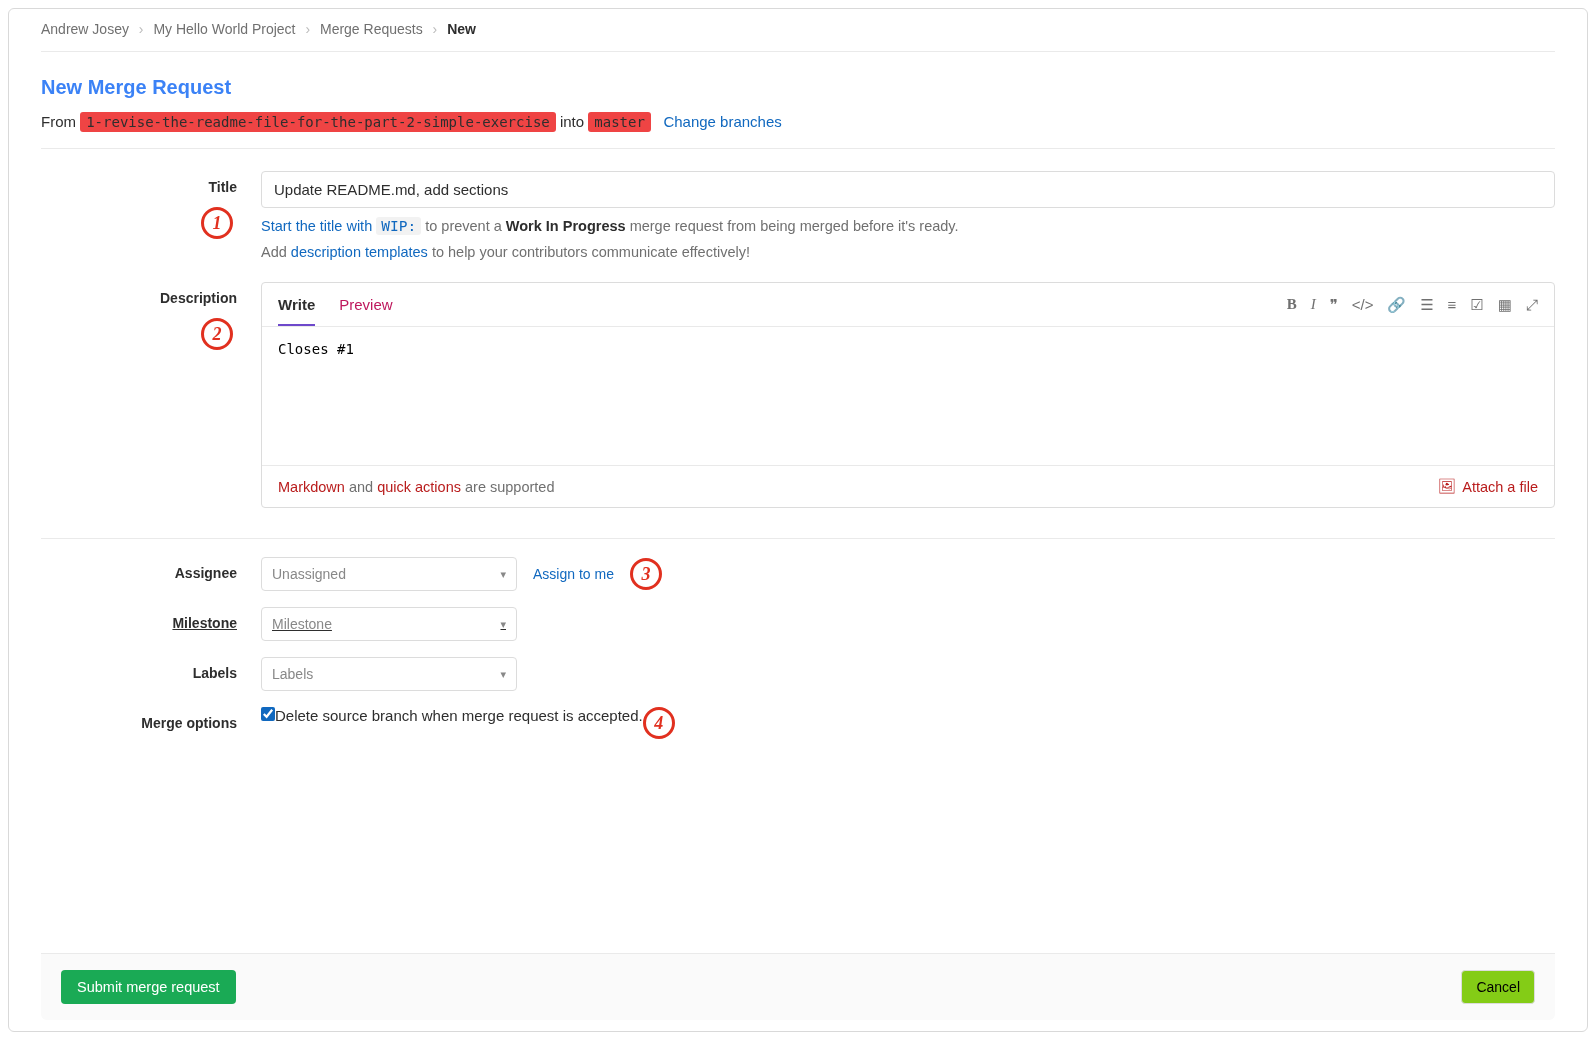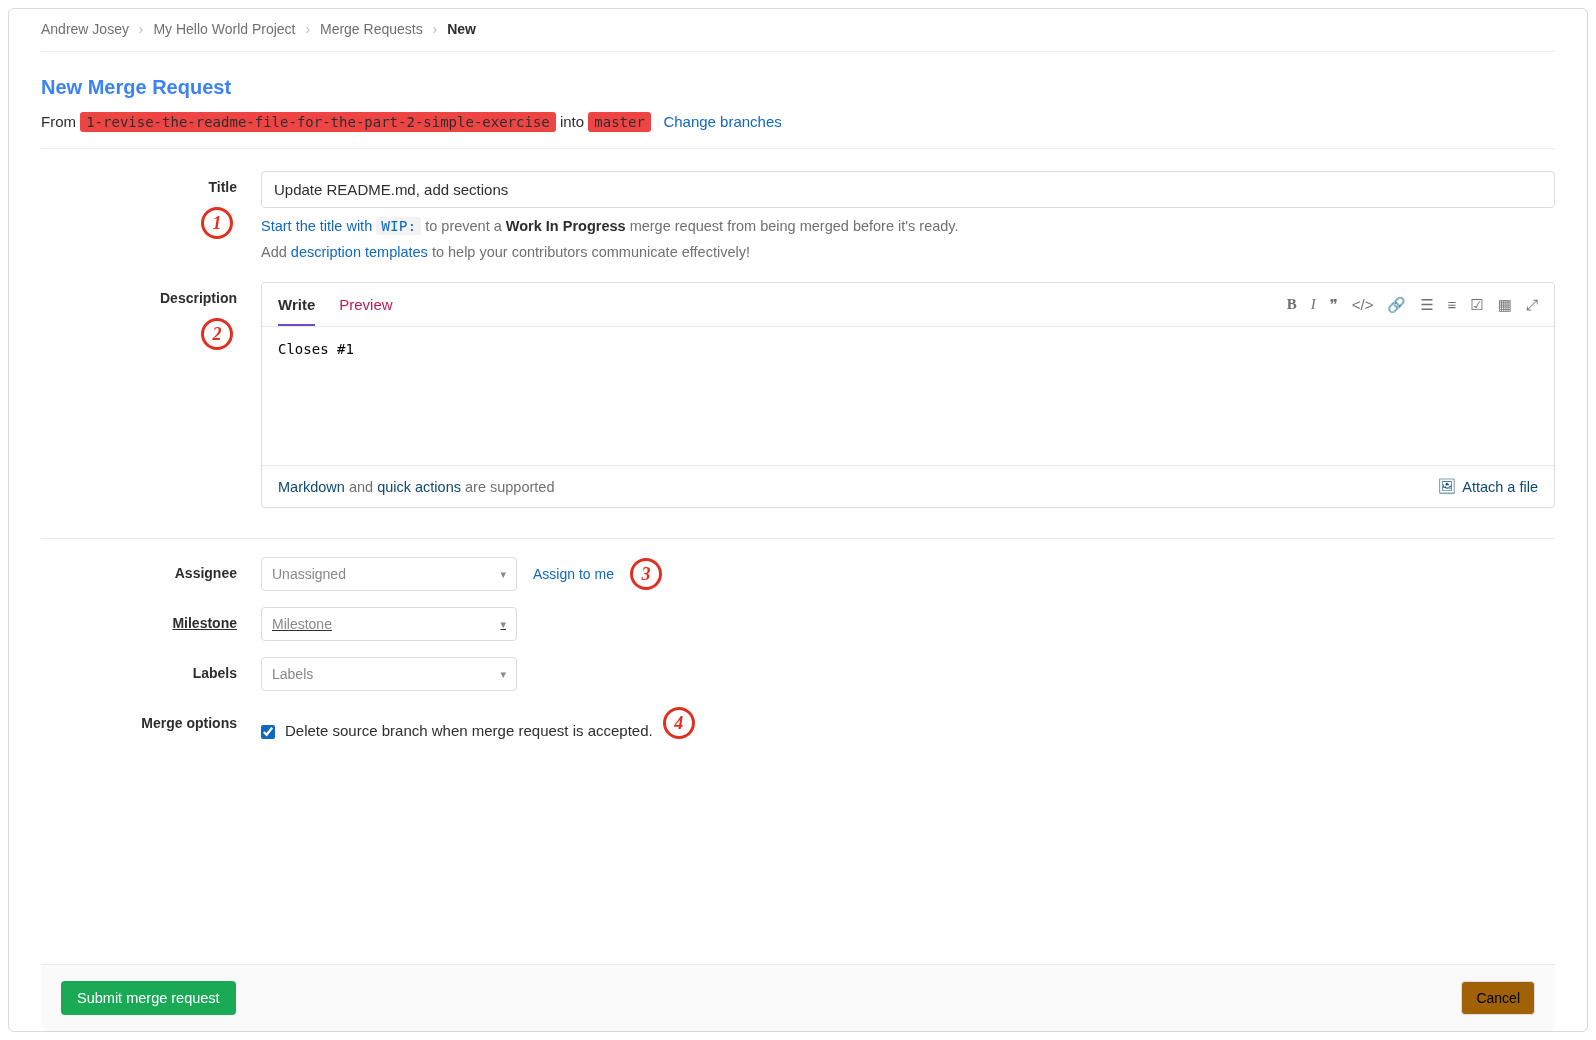--- a/index.html
+++ b/index.html
@@ -128,21 +128,21 @@
     outline: none;
   }
   .editor-footer {
     display: flex;
     align-items: center;
     padding: 12px 16px;
     border-top: 1px solid #e9e9e9;
     color: #707070;
     font-size: 14.5px;
   }
-  .editor-footer a { color: #0c4a6e; text-decoration: none; }
+  .editor-footer a { color: #b91c1c; text-decoration: none; }
   .editor-footer .attach { margin-left: auto; display: flex; align-items: center; gap: 6px; }
   .divider {
     border: none;
     border-top: 1px solid #eaeaea;
     margin: 30px 0 6px 0;
   }
   .select-box {
     width: 256px;
     padding: 8px 10px;
     border: 1px solid #dcdcdc;
@@ -151,61 +151,60 @@
     background: #fff;
     display: flex;
     align-items: center;
     justify-content: space-between;
     cursor: pointer;
   }
   .select-box .chev { color: #888; font-size: 11px; }
   .inline-row { display: flex; align-items: center; gap: 16px; }
   .checkbox-row {
     display: flex;
-    align-items: flex-end;
-    gap: 10px;
+    align-items: flex-start;
     font-size: 15px;
     color: #2e2e2e;
     margin-bottom: 14px;
   }
   .checkbox-row input { width: 14px; height: 14px; accent-color: #1068bf; }
   .help-icon {
     display: inline-flex;
     width: 15px; height: 15px;
     border-radius: 50%;
     background: #1068bf;
     color: #fff;
     font-size: 10px;
     font-weight: 700;
     align-items: center;
     justify-content: center;
   }
   .action-bar {
     position: absolute;
-    left: 32px; right: 32px; bottom: 0;
+    left: 32px; right: 32px; bottom: 11px;
     background: #fafafa;
     border-top: 1px solid #eaeaea;
     padding: 16px 20px;
     display: flex;
     align-items: center;
     border-radius: 0 0 6px 6px;
   }
   .btn-submit {
     background: #1aaa55;
     color: #fff;
     border: none;
     padding: 9px 16px;
     border-radius: 4px;
     font-size: 14.5px;
     font-weight: 500;
     cursor: pointer;
   }
   .btn-cancel {
     margin-left: auto;
-    background: #a16207;
+    background: #84cc16;
     border: 1px solid #dcdcdc;
     padding: 8px 14px;
     border-radius: 4px;
     font-size: 14px;
     cursor: pointer;
   }
   .callout {
     position: absolute;
     width: 32px; height: 32px;
     border: 3px solid #e1301f;

